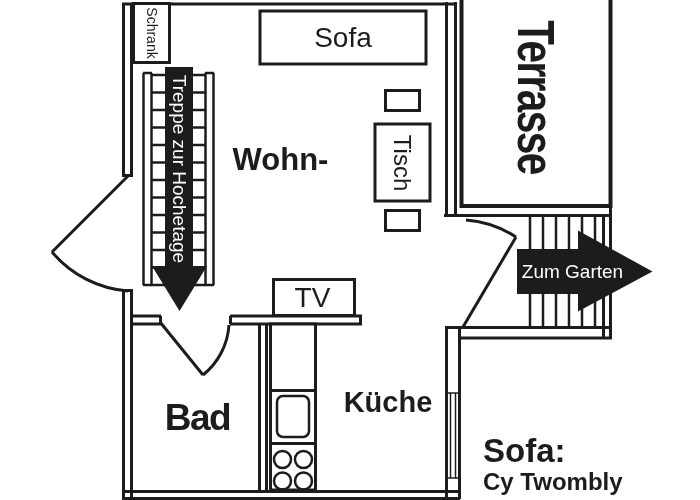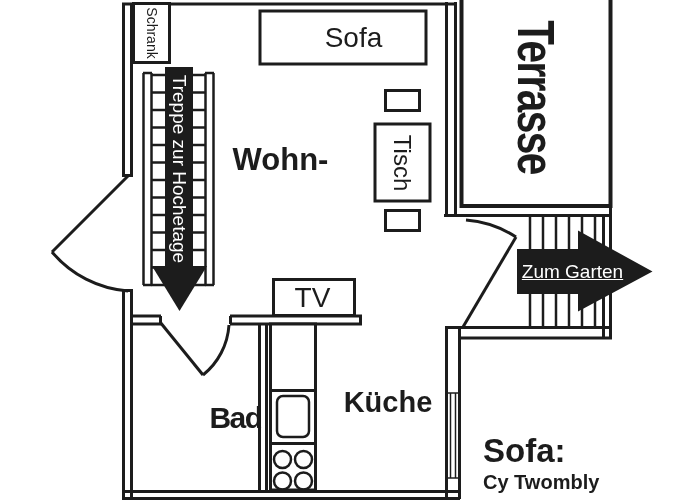--- a/index.html
+++ b/index.html
@@ -149,21 +149,21 @@
       <circle class="ln2" cx="303.5" cy="459.5" r="8.5"></circle>
       <circle class="ln2" cx="282.5" cy="481" r="8.5"></circle>
       <circle class="ln2" cx="303.5" cy="481" r="8.5"></circle>
     </g>
   </svg>
 
   <div class="lbl" style="left:133px;top:3px;width:37px;height:60px;font-size:14px;">
     <span class="vtext">Schrank</span>
   </div>
 
-  <div class="lbl" style="left:260px;top:11px;width:187px;height:53px;font-size:28px;">
+  <div class="lbl" style="left:260px;top:11px;width:166px;height:53px;font-size:28px;">
     <span>Sofa</span>
   </div>
 
   <div class="lbl" style="left:375px;top:124px;width:55px;height:77px;font-size:24px;">
     <span class="vtext">Tisch</span>
   </div>
 
   <div class="lbl" style="left:273px;top:279px;width:79px;height:37px;font-size:28px;">
     <span>TV</span>
   </div>
@@ -173,31 +173,31 @@
   </div>
 
   <div class="lbl bold" style="left:216px;top:129px;width:129px;height:62px;font-size:31px;line-height:30px;flex-direction:column;">
     <div>Wohn-</div>
   </div>
 
   <div class="lbl bold" style="left:313px;top:381px;width:150px;height:42px;font-size:29px;">
     <span>Küche</span>
   </div>
 
-  <div class="lbl bold" style="left:125px;top:396px;width:145px;height:44px;font-size:30px;letter-spacing:-1.5px;margin-left:38px;">
+  <div class="lbl bold" style="left:125px;top:396px;width:145px;height:44px;font-size:37px;letter-spacing:-1.5px;">
     <span>Bad</span>
   </div>
 
   <div class="lbl white" style="left:160px;top:64px;width:38px;height:210px;font-size:19px;">
     <span class="vtext">Treppe zur Hochetage</span>
   </div>
 
-  <div class="lbl white" style="left:515px;top:259px;width:115px;height:26px;font-size:19px;text-decoration:underline;">
+  <div class="lbl white" style="left:515px;top:259px;width:115px;height:26px;font-size:19px;">
     <span>Zum Garten</span>
   </div>
 
   <div style="position:absolute;left:483px;top:434px;width:215px;color:var(--line);font-weight:bold;">
     <div style="font-size:33px;line-height:34px;">Sofa:</div>
-    <div style="font-size:20px;line-height:28px;">Cy Twombly</div>
+    <div style="font-size:24px;line-height:28px;">Cy Twombly</div>
     <div style="font-size:26px;line-height:28px;">Größe: ca. 30m²</div>
   </div>
 
 </div>
 
 </body></html>

